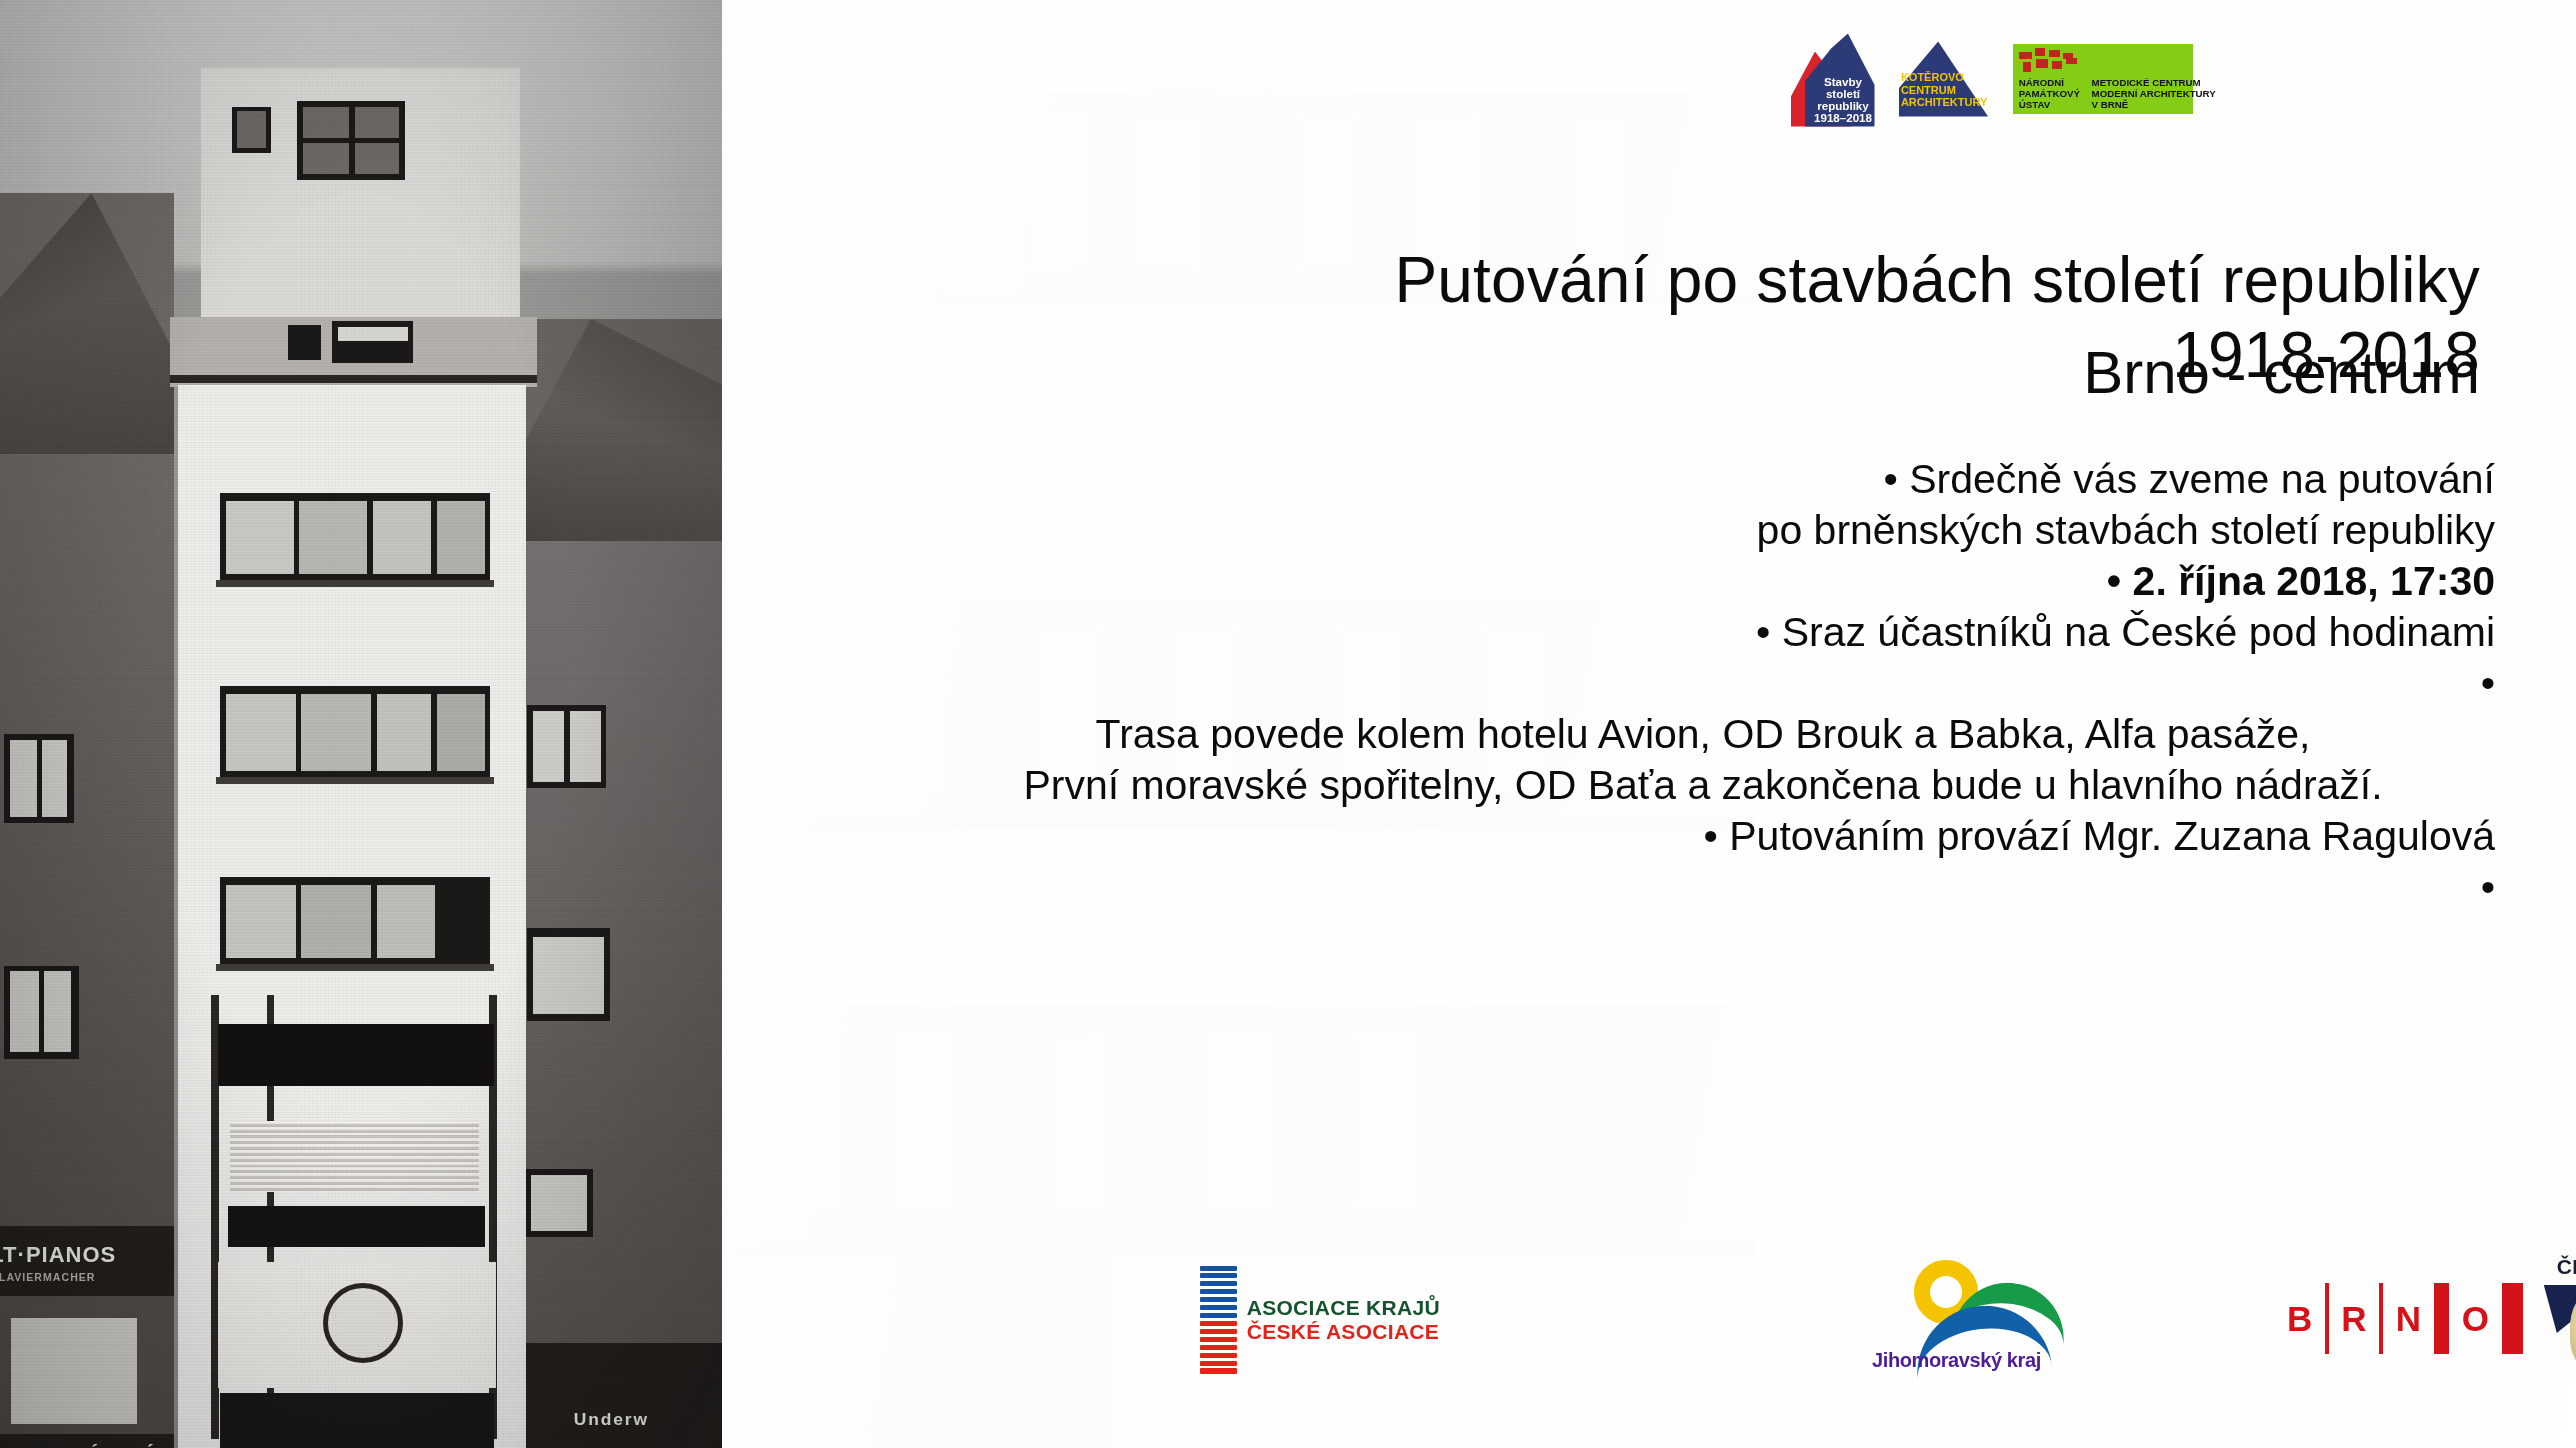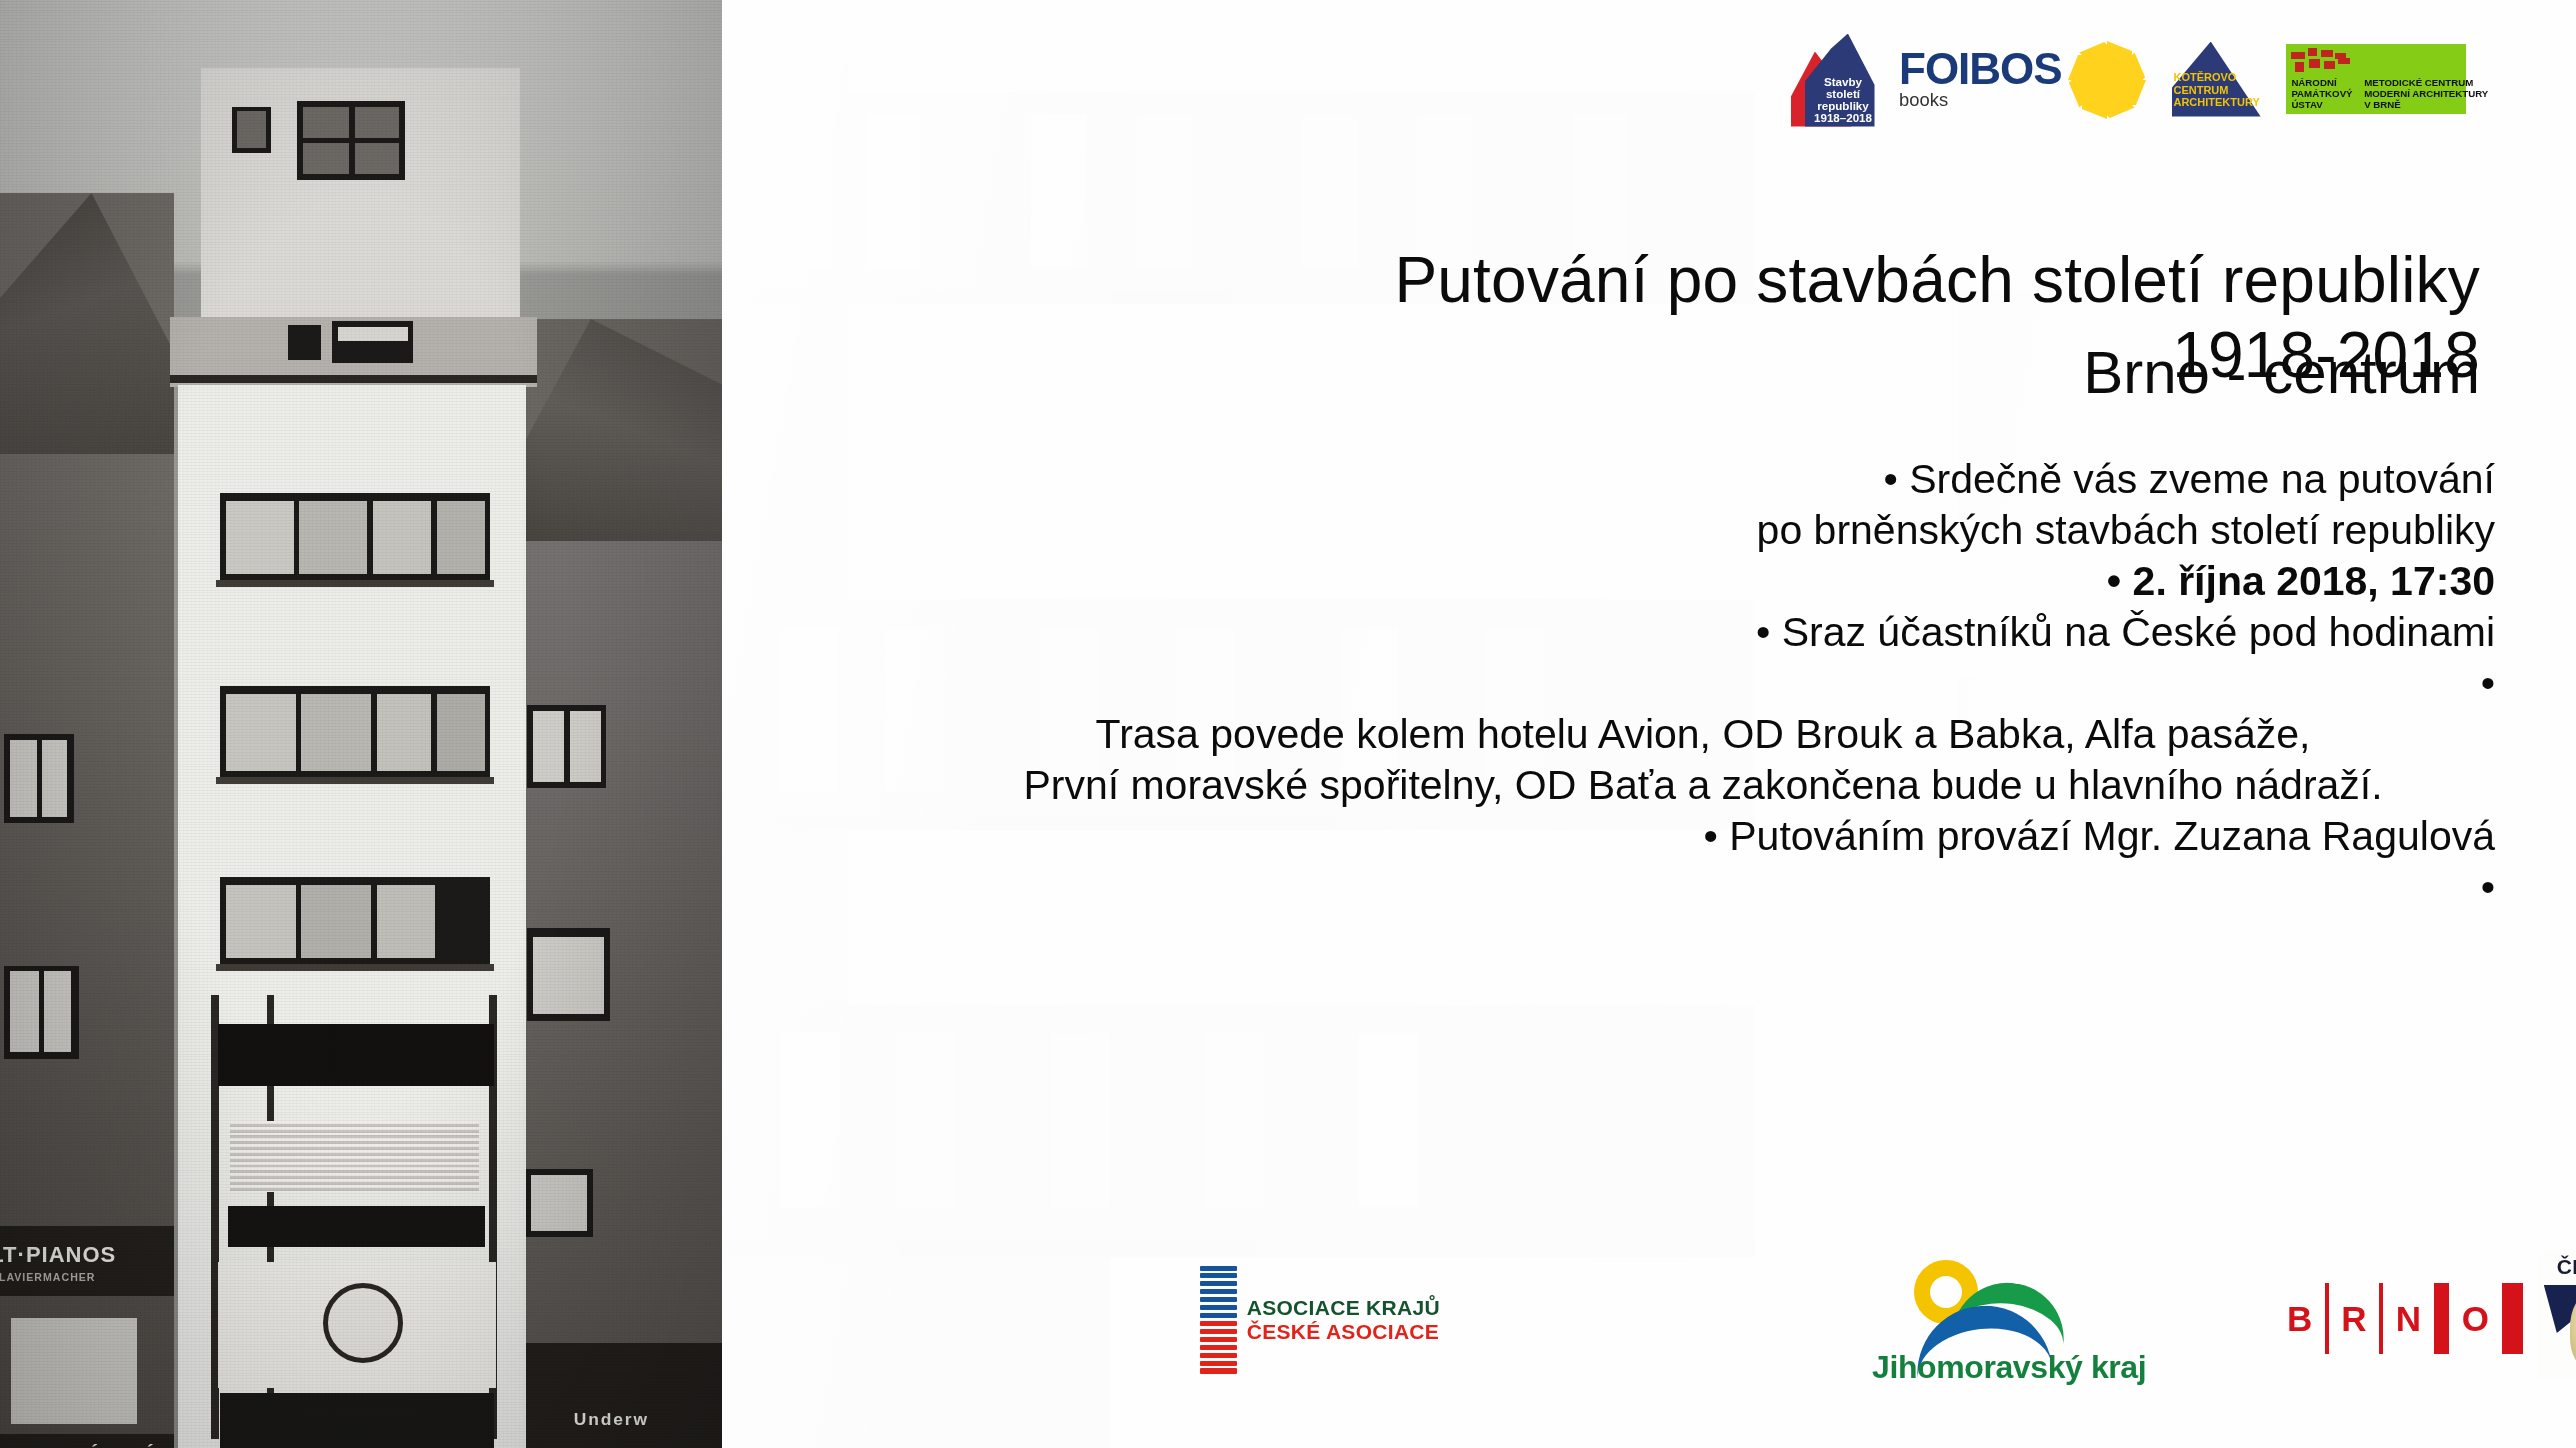--- a/index.html
+++ b/index.html
@@ -113,22 +113,22 @@
   .lg-akcr .w1{color:#14532d;font-weight:bold;font-size:21px;line-height:24px;letter-spacing:0.3px;}
   .lg-akcr .w2{color:#e2231a;font-weight:bold;font-size:21px;line-height:24px;letter-spacing:0.3px;}
 
   .lg-jmk{position:absolute;left:976px;top:9.7px;width:290px;height:135px;}
   .lg-jmk .ring{position:absolute;left:42px;top:3.9px;width:64px;height:64px;border:16.4px solid #f5c400;
     border-radius:50%;box-sizing:border-box;}
   .lg-jmk .grn{position:absolute;left:83px;top:27px;width:112px;height:64px;
     border-top:21px solid #179b49;border-radius:58px 58px 0 0;box-sizing:border-box;transform:rotate(8deg);}
   .lg-jmk .blu{position:absolute;left:42px;top:50px;width:135px;height:70px;
     border-top:23px solid #1160a8;border-radius:68px 68px 0 0;box-sizing:border-box;transform:rotate(-6deg);}
-  .lg-jmk .jm-txt{position:absolute;left:0;top:93px;width:290px;color:#15803d;font-weight:bold;
-    font-size:32px;letter-spacing:-0.4px;}
+  .lg-jmk .jm-txt{position:absolute;left:0;top:93px;width:290px;color:#4c1d95;font-weight:bold;
+    font-size:20px;letter-spacing:-0.4px;}
 
   .lg-brno{position:absolute;left:1391px;top:37px;height:71px;display:flex;align-items:stretch;gap:12.6px;}
   .lg-brno span{color:#d4121a;font-weight:bold;font-size:35px;line-height:71px;}
   .lg-brno i.thin{display:block;width:3.9px;background:#d4121a;}
   .lg-brno i.thick{display:block;width:15.5px;background:#d4121a;}
   .lg-brno i.thick2{display:block;width:21px;background:#d4121a;}
 
   .lg-ckait{position:absolute;left:1642px;top:3.9px;width:104px;height:130px;background:#fdfdfb;}
   .lg-ckait .ck-txt{position:absolute;left:0;top:4.8px;width:104px;text-align:center;color:#171c33;
     font-weight:bold;font-size:21px;letter-spacing:0.5px;}
@@ -280,36 +280,20 @@
         <div class="pk-red"></div>
         <div class="pk-blue"></div>
         <div class="pk-txt">
           <div>Stavby</div>
           <div>století</div>
           <div>republiky</div>
           <div>1918–2018</div>
         </div>
       </div>
 
-      <div class="lg-foibos">
-        <div>
-          <div class="fb-word">FOIBOS</div>
-          <div class="fb-sub">books</div>
-        </div>
-        <div class="pinwheel">
-          <i style="transform:rotate(0deg) skewX(-22deg);"></i>
-          <i style="transform:rotate(45deg) skewX(-22deg);"></i>
-          <i style="transform:rotate(90deg) skewX(-22deg);"></i>
-          <i style="transform:rotate(135deg) skewX(-22deg);"></i>
-          <i style="transform:rotate(180deg) skewX(-22deg);"></i>
-          <i style="transform:rotate(225deg) skewX(-22deg);"></i>
-          <i style="transform:rotate(270deg) skewX(-22deg);"></i>
-          <i style="transform:rotate(315deg) skewX(-22deg);"></i>
-        </div>
-      </div>
 
       <div class="lg-kca">
         <div class="tri"></div>
         <div class="t">
           <div>KOTĚROVO</div>
           <div>CENTRUM</div>
           <div>ARCHITEKTURY</div>
         </div>
       </div>
 

